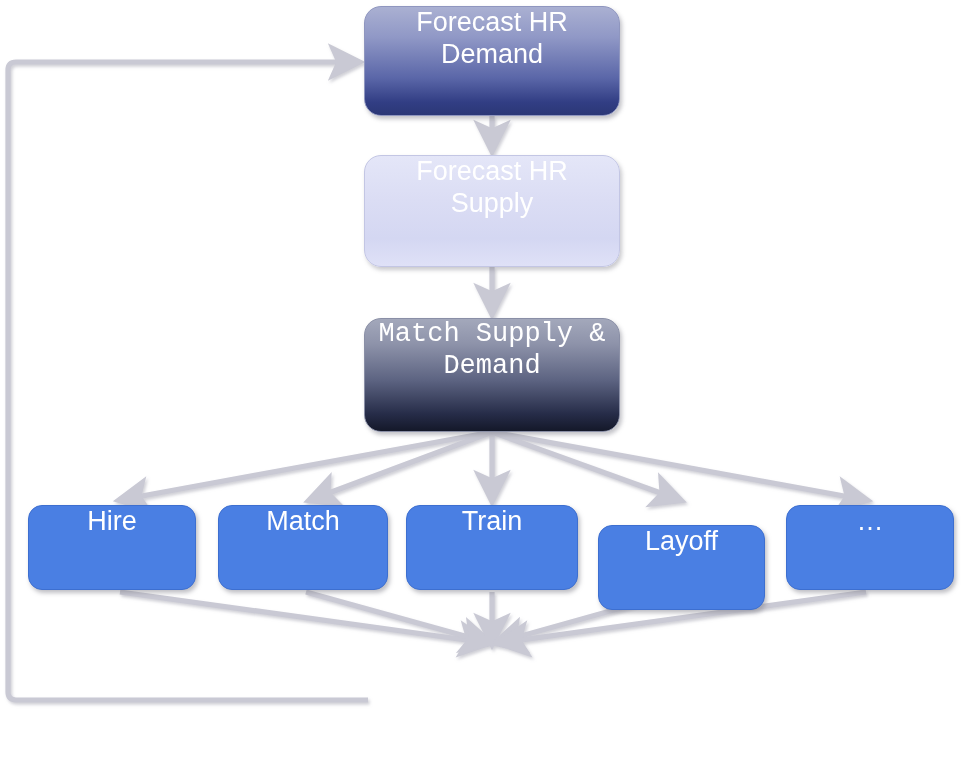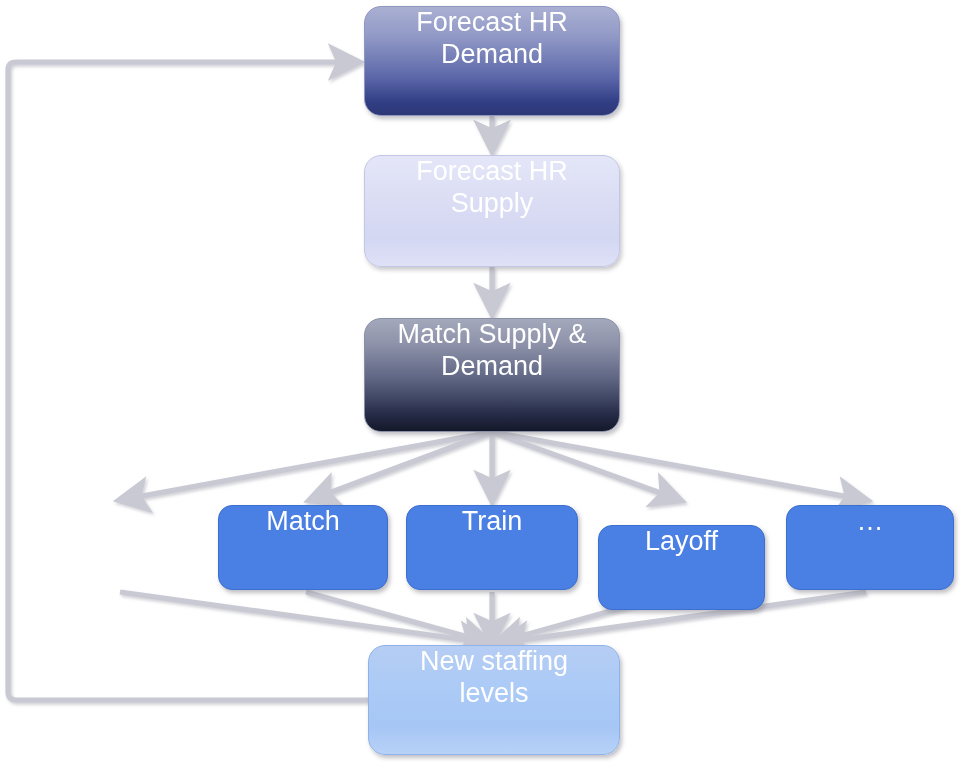--- a/index.html
+++ b/index.html
@@ -64,20 +64,21 @@
     box-shadow: 2px 3px 4px rgba(120,120,130,0.40);
   }
   
   .node-match {
     left: 364px; top: 318px; width: 256px; height: 114px;
     background: linear-gradient(to bottom, #a3a8bb 0%, #8e93aa 22%, #5c6381 55%, #262c48 85%, #141829 100%);
     border: 1px solid #8a8fa6;
     border-radius: 17px;
     font-size: 27px;
     box-shadow: 2px 3px 4px rgba(120,120,130,0.45);
+    font-family: Liberation Mono, monospace;
   }
   
   .node-action {
     top: 505px; height: 85px;
     background: #4a7fe3;
     border: 1px solid #3d6fd0;
     border-radius: 14px;
     font-size: 27px;
     box-shadow: 2px 3px 4px rgba(130,130,140,0.50);
   }
@@ -142,35 +143,34 @@
   <div class="node node-supply">
     <span class="node-label">Forecast HR
 Supply</span>
   </div>
 
   <div class="node node-match">
     <span class="node-label">Match Supply &amp;
 Demand</span>
   </div>
 
+  <div class="node node-action node-hire">
+    <span class="node-label">Hire</span>
+  </div>
 
   <div class="node node-action node-retain">
     <span class="node-label">Match</span>
   </div>
 
   <div class="node node-action node-train">
     <span class="node-label">Train</span>
   </div>
 
   <div class="node node-action node-layoff">
     <span class="node-label">Layoff</span>
   </div>
 
   <div class="node node-action node-more">
     <span class="node-label">…</span>
   </div>
 
-  <div class="node node-newstaff">
-    <span class="node-label">New staffing
-levels</span>
-  </div>
 
 </div>
 
 </body></html>

